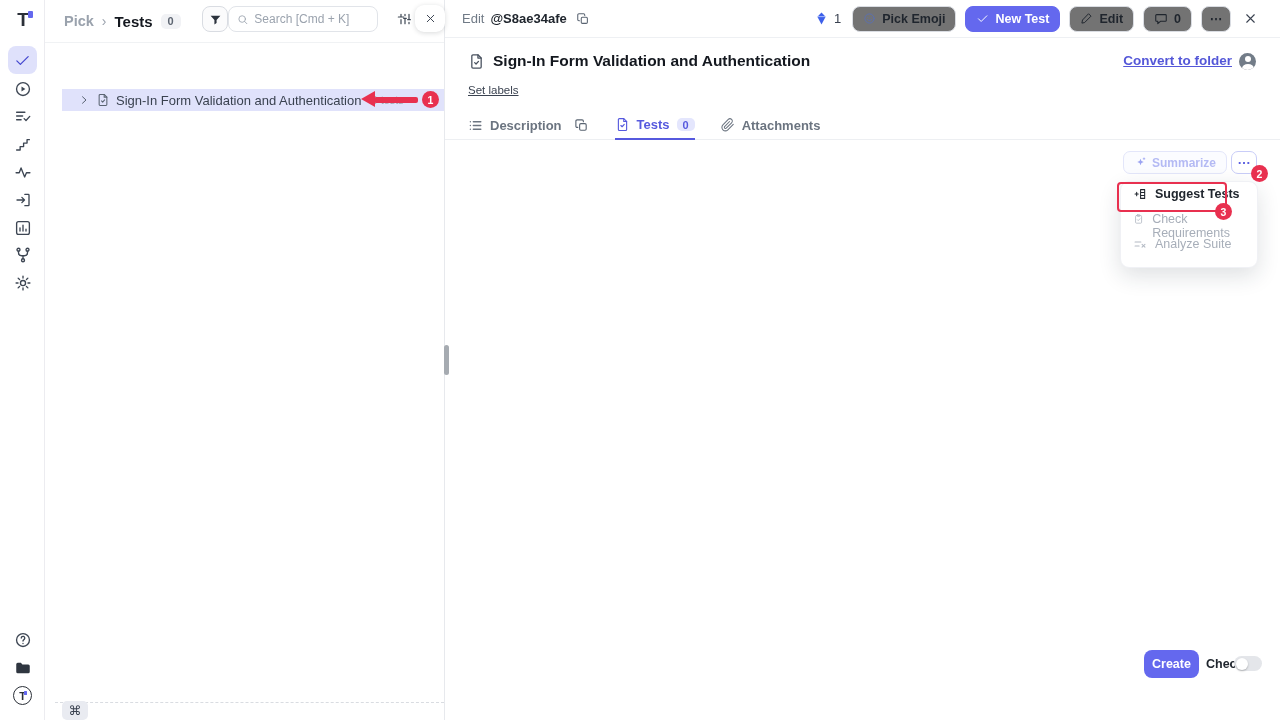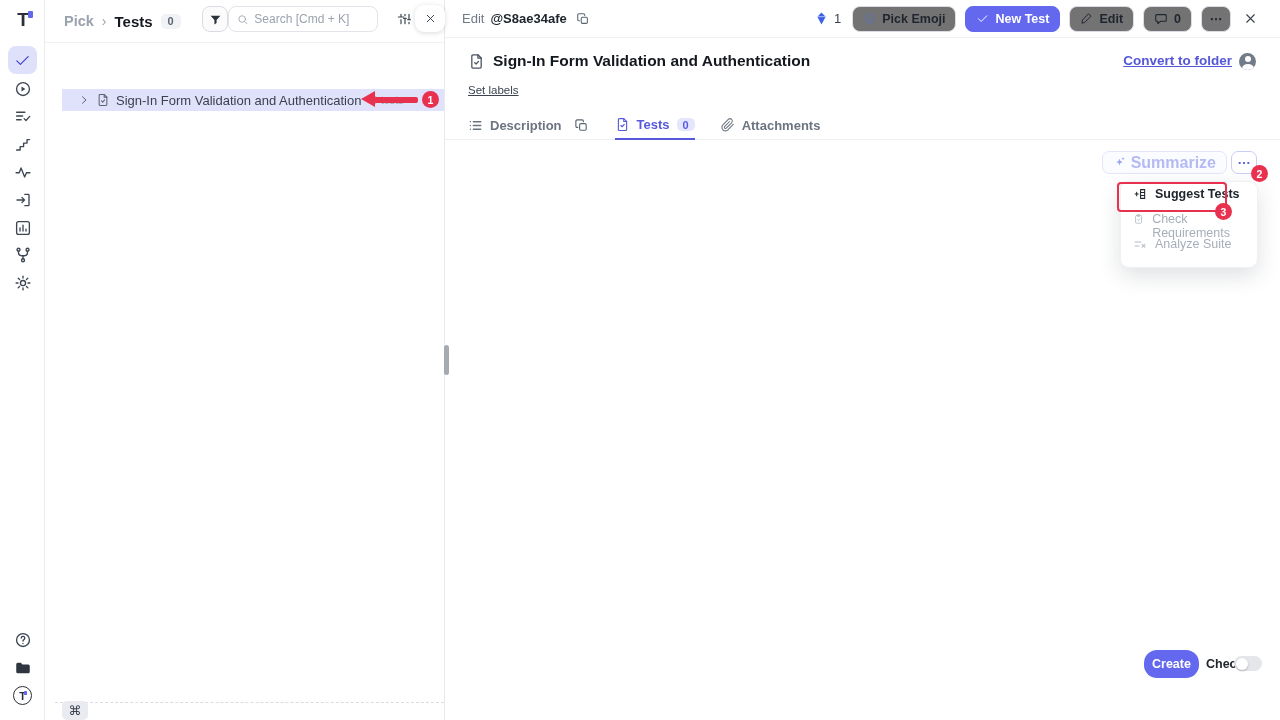--- a/index.html
+++ b/index.html
@@ -59,29 +59,29 @@
   .avatar { width:17px; height:17px; border-radius:50%; background:#727c88; position:relative; overflow:hidden; }
   .avatar::before { content:""; position:absolute; left:5.5px; top:3px; width:6px; height:6px; border-radius:50%; background:#fff; }
   .avatar::after { content:""; position:absolute; left:2.5px; top:10.5px; width:12px; height:9px; border-radius:50%; background:#fff; }
   .set-labels { position:absolute; left:23px; top:84px; font-size:11.5px; color:#3a4250; text-decoration:underline; cursor:pointer; }
   .tabs { position:absolute; left:0; right:0; top:111px; height:29px; border-bottom:1px solid #edeff2; display:flex; align-items:stretch; gap:26px; padding-left:23px; }
   .tab { display:flex; align-items:center; gap:7px; font-size:13px; font-weight:600; color:#6b7480; cursor:pointer; }
   .tab.active { color:#5659de; border-bottom:2px solid #5659de; margin-bottom:-1px; }
   .tab .badge { background:#e4e6fd; color:#5659de; border-radius:5px; padding:0.5px 6px; font-size:11px; font-weight:700; }
   .tab-copy { display:flex; align-items:center; color:#5a6472; cursor:pointer; margin-left:-14px; }
   .ai-group { position:absolute; right:23px; top:151px; display:flex; gap:4px; z-index:10; }
-  .btn-summarize { height:23px; border:1px solid #e3e6fa; background:#fbfcff; border-radius:7px; display:flex; align-items:center; gap:5px; padding:0 10px; font-size:16px; font-weight:600; color:#b4baf4; cursor:default; }
+  .btn-summarize { height:23px; border:1px solid #e3e6fa; background:#fbfcff; border-radius:7px; display:flex; align-items:center; gap:5px; padding:0 10px; font-size:12px; font-weight:600; color:#b4baf4; cursor:default; }
   .btn-ai-dots { width:26px; height:23px; border:1px solid #c9cdf8; background:#fff; border-radius:7px; color:#5b5fe2; font-size:13px; font-weight:700; display:flex; align-items:center; justify-content:center; cursor:pointer; }
   .menu { position:absolute; left:675px; top:181px; width:138px; background:#fff; border:1px solid #f0f1f5; border-radius:9px; box-shadow:0 8px 22px rgba(31,41,55,.14); padding:5px 0; z-index:15; }
   .menu-item { height:25px; display:flex; align-items:flex-start; gap:8px; padding:0 12px; font-size:12.5px; cursor:pointer; }
   .menu-item.primary { color:#20262e; font-weight:700; }
   .menu-item.disabled { color:#a7aeb9; font-weight:500; }
   .add-row-input { position:absolute; left:23px; top:650px; width:668px; height:28px; border:1px solid #e3e5e9; border-radius:8px; padding:0 12px; font-size:12.5px; font-family:"Liberation Sans",sans-serif; color:#3c4450; outline:none; }
   .add-row-input::placeholder { color:#9aa2ad; }
-  .btn-create { position:absolute; left:699px; top:650px; width:55px; height:28px; background:#6468ee; border:none; border-radius:13px; color:#fff; font-size:12.5px; font-weight:600; cursor:pointer; font-family:"Liberation Sans",sans-serif; }
+  .btn-create { position:absolute; left:699px; top:650px; width:55px; height:28px; background:#6468ee; border:none; border-radius:8px; color:#fff; font-size:12.5px; font-weight:600; cursor:pointer; font-family:"Liberation Sans",sans-serif; }
   .bulk-label { position:absolute; left:761px; top:657px; font-size:12.5px; font-weight:700; color:#20262e; }
   .toggle { position:absolute; left:789px; top:656px; width:28px; height:15px; background:#e4e6ea; border-radius:8px; cursor:pointer; }
   .toggle .knob { position:absolute; left:1.5px; top:1.5px; width:12px; height:12px; background:#fff; border-radius:50%; box-shadow:0 1px 2px rgba(0,0,0,.25); }
 
   
   .anno { z-index:30; }
   .anno-badge { position:absolute; width:17px; height:17px; border-radius:50%; background:#e8304f; color:#fff; font-size:10.5px; font-weight:700; display:flex; align-items:center; justify-content:center; }
   .arrow-shaft { position:absolute; left:329px; top:97px; width:44px; height:5.5px; background:#e8304f; border-radius:2px; }
   .arrow-head { position:absolute; left:316px; top:91px; width:0; height:0; border-top:8.5px solid transparent; border-bottom:8.5px solid transparent; border-right:14px solid #e8304f; }
   .red-box { position:absolute; left:672px; top:182px; width:110px; height:30px; border:2.5px solid #e8304f; border-radius:4px; z-index:25; }

